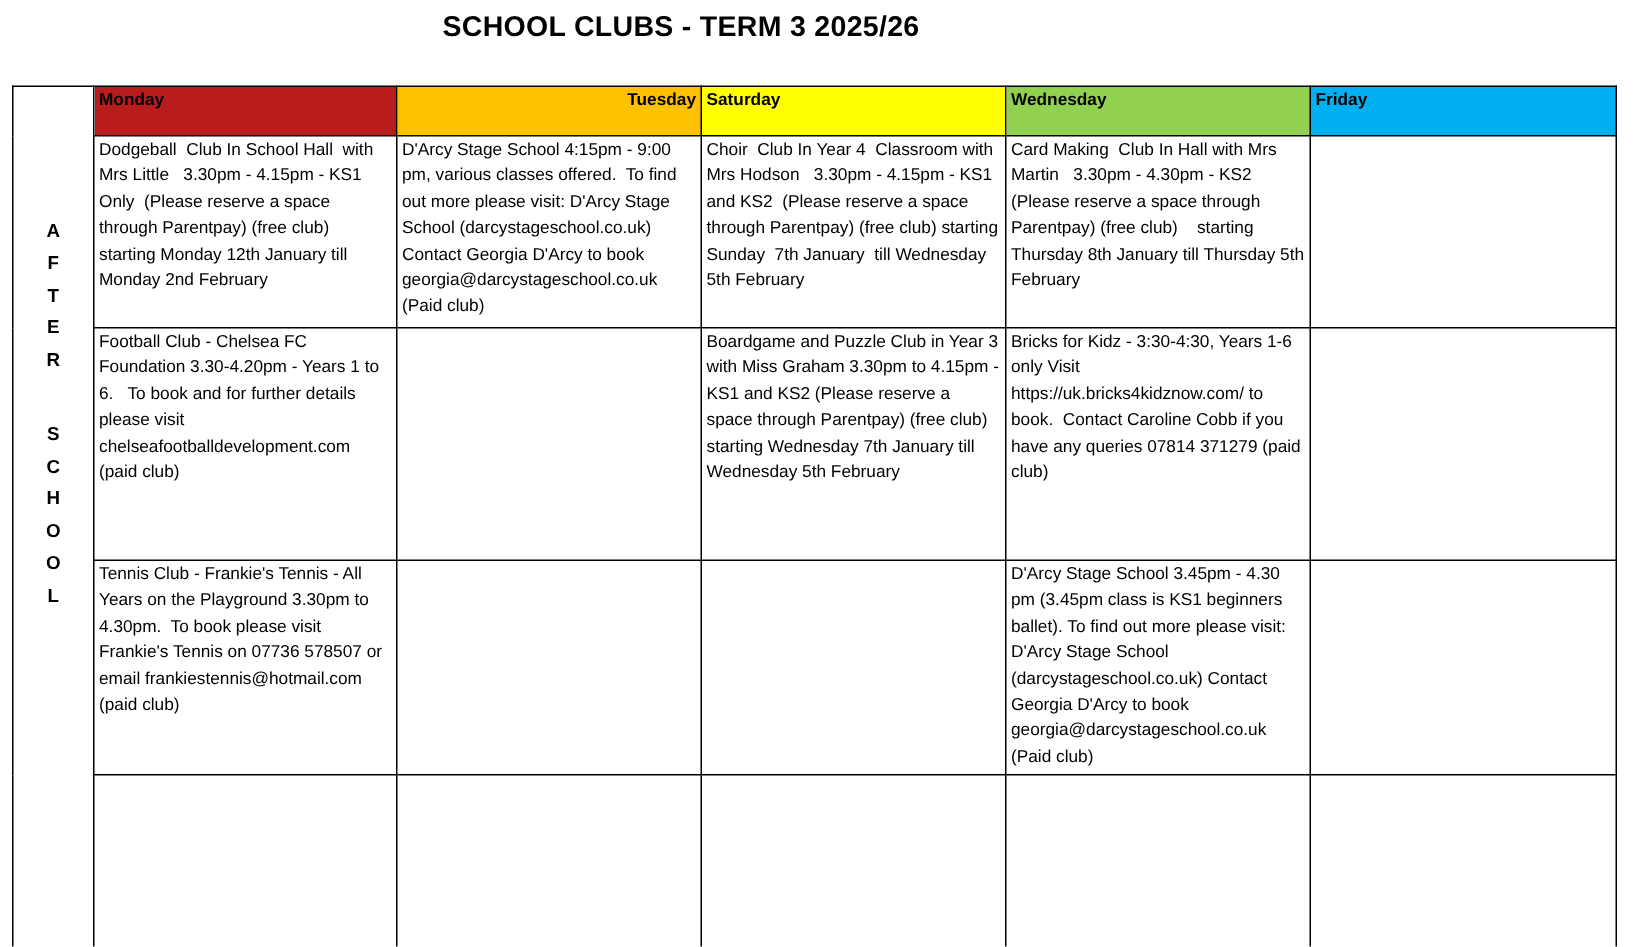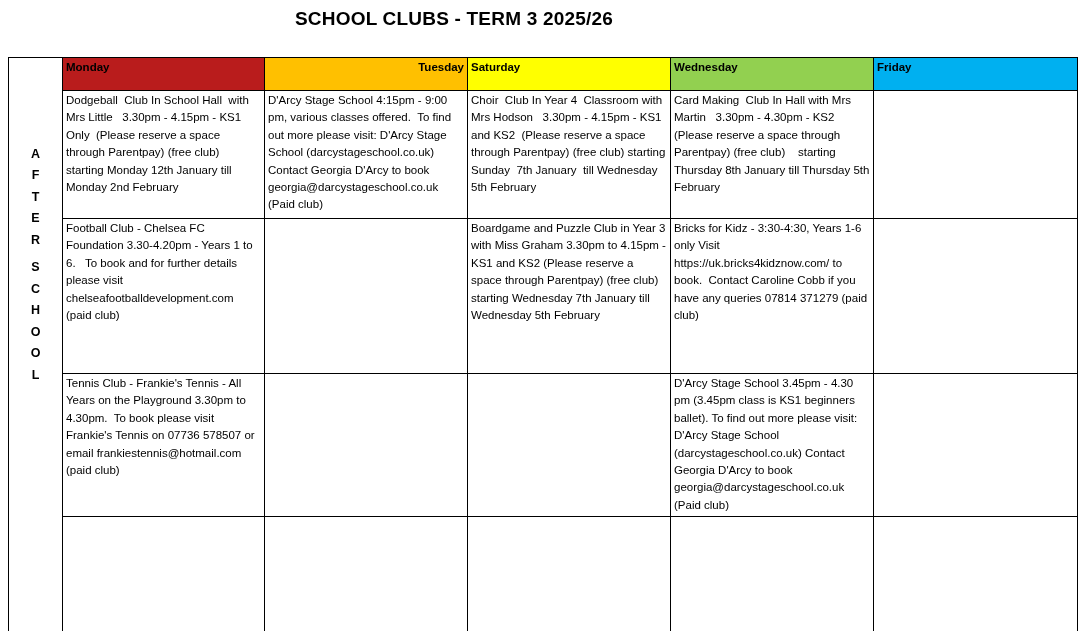--- a/index.html
+++ b/index.html
@@ -71,21 +71,21 @@
   }
   .vword {
     word-break: break-all;
     width: 14px;
     text-align: center;
     font-weight: bold;
     font-size: 12.5px;
     line-height: 21.5px;
     white-space: normal;
   }
-  .vword + .vword { margin-top: 6px; }
+  .vword + .vword { margin-top: 28px; }
 </style>
 </head>
 <body>
 
 <div class="page">
 
   <div class="title">SCHOOL CLUBS - TERM 3 2025/26</div>
 
   <table class="clubs">
     <colgroup>

